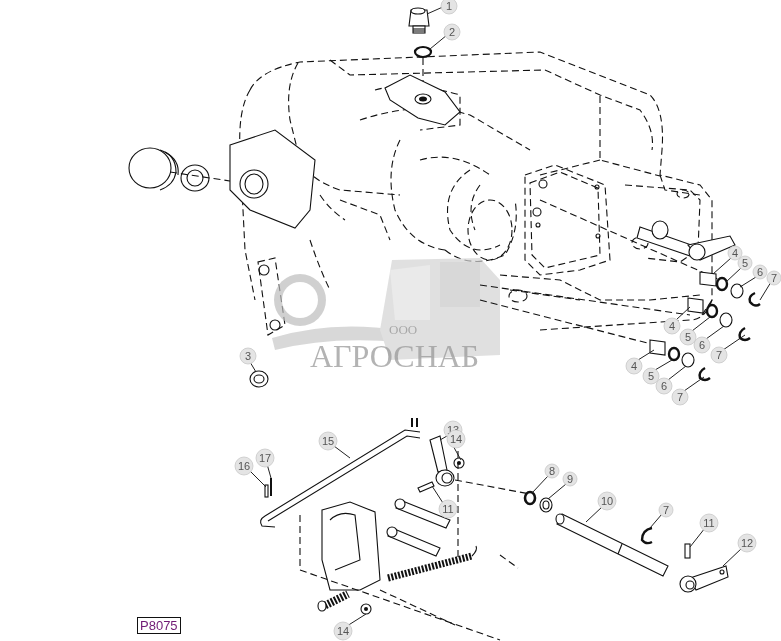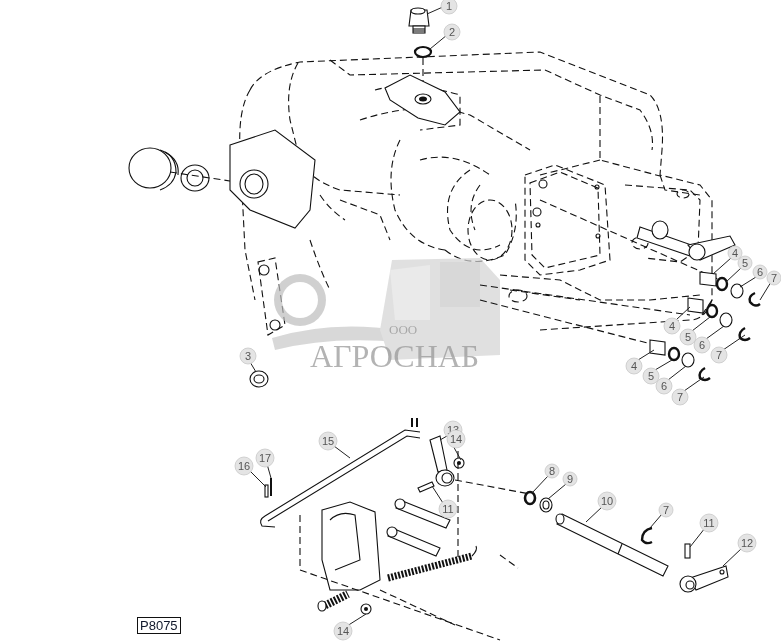--- a/index.html
+++ b/index.html
@@ -5,21 +5,21 @@
   html, body { margin: 0; padding: 0; background: #ffffff; }
   body { width: 781px; height: 641px; overflow: hidden; position: relative; font-family: "Liberation Sans", sans-serif; }
   #diagram { position: absolute; left: 0; top: 0; width: 781px; height: 641px; }
   .callout-circle { fill: #e4e4e4; stroke: #c8c8c8; stroke-width: 0.8; }
   .callout-text { font-family: "Liberation Sans", sans-serif; font-size: 11px; fill: #555555; text-anchor: middle; dominant-baseline: central; }
   .leader { stroke: #222; stroke-width: 1; fill: none; }
   .dash { stroke: #111; stroke-width: 1.1; stroke-dasharray: 7 4; fill: none; }
   .solid { stroke: #111; stroke-width: 1.1; fill: none; }
   .solid-w { stroke: #111; stroke-width: 1.1; fill: #fff; }
   .thick { stroke: #111; stroke-width: 2.4; fill: none; }
-  .figure-label { position: absolute; left: 137px; top: 617px; border: 1px solid #111; padding: 0 2px; font-size: 13px; line-height: 15px; color: #0f172a; background: #fff; font-family: "Liberation Sans", sans-serif; }
+  .figure-label { position: absolute; left: 137px; top: 617px; border: 1px solid #111; padding: 0 2px; font-size: 13px; line-height: 15px; color: #701a75; background: #fff; font-family: "Liberation Sans", sans-serif; }
   .wm-text { font-family: "Liberation Serif", serif; font-size: 32px; fill: #9a9a9a; opacity: 0.75; }
   .wm-ooo { font-family: "Liberation Serif", serif; font-size: 13px; fill: #9a9a9a; opacity: 0.8; }
 </style>
 </head>
 <body>
 
 <svg id="diagram" viewBox="0 0 781 641" xmlns="http://www.w3.org/2000/svg">
 
   <g>
     <path class="dash" d="M250 90 Q260 70 300 62 L540 52 L650 95 Q665 110 662 150 L660 175 L700 185 L712 200 L712 300 Q705 320 690 320 L540 330"></path>

